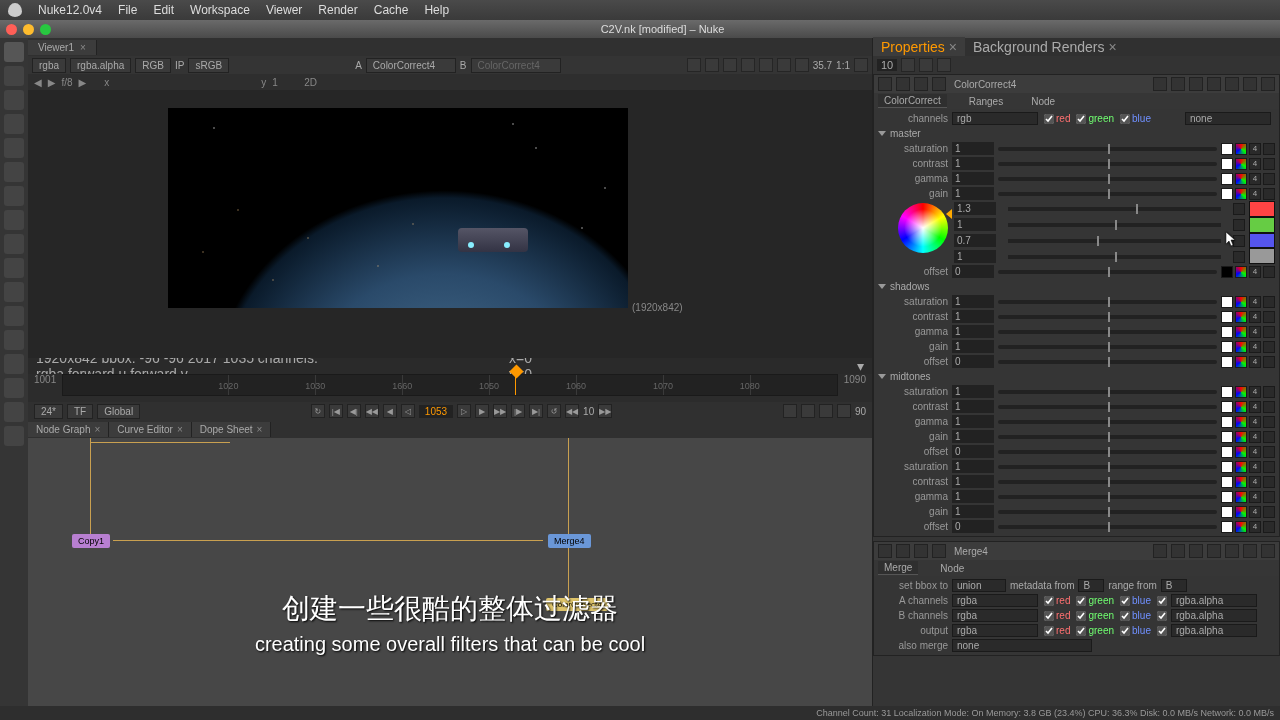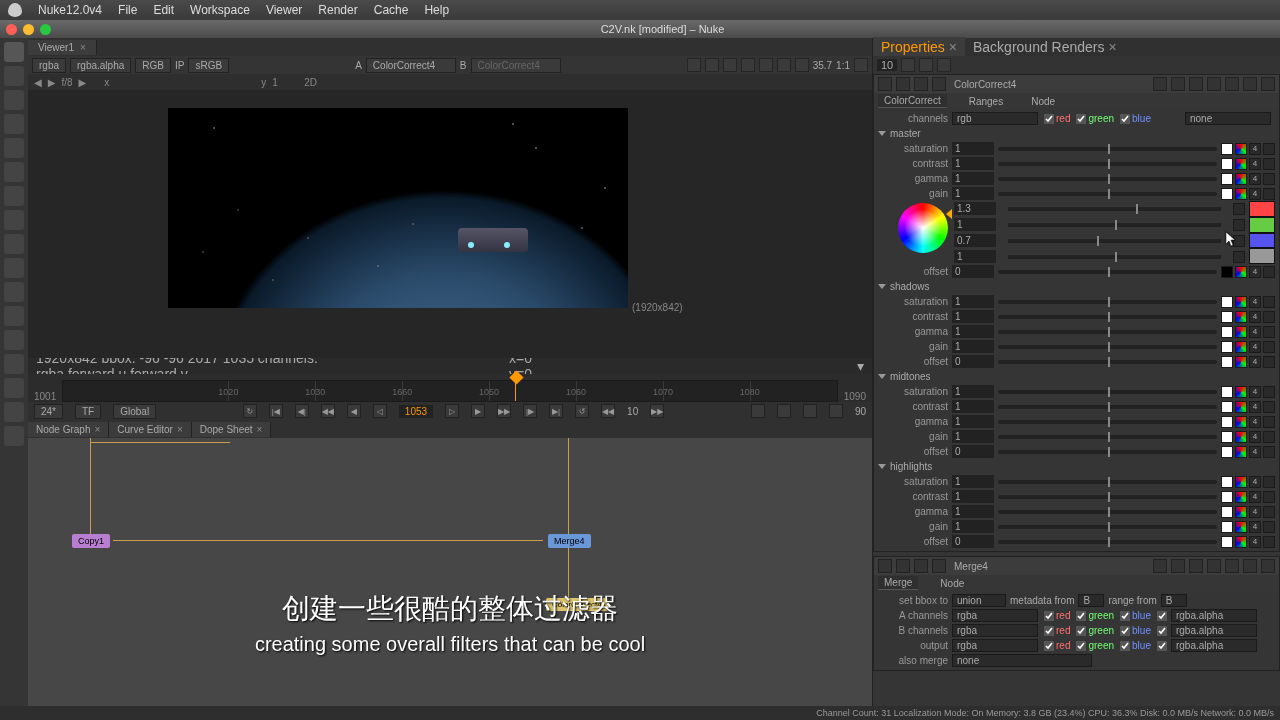--- a/index.html
+++ b/index.html
@@ -65,29 +65,29 @@
 .canvas .ship { position:absolute; left: 290px; top: 120px; width: 70px; height: 24px; background: linear-gradient(#556, #334); border-radius: 4px; }
 .canvas .ship:before, .canvas .ship:after { content:""; position:absolute; width:6px; height:6px; background:#8ef; border-radius:50%; top:14px; }
 .canvas .ship:before{ left:10px; } .canvas .ship:after{ left:46px; }
 .dimlabel { position:absolute; left: 604px; top: 212px; color:#888; font-size:10px; }
 
 
 .infobar { height: 16px; background: #2a2a2a; color: #aaa; font-size: 14px; display: flex; align-items: center; padding: 0 8px; gap: 22px; }
 .infobar .sp { flex:1; }
 
 
-.timeline { height: 28px; background: #2c2c2c; display:flex; align-items:flex-end; padding: 0 6px; font-size:10px; color:#888; position:relative; }
+.timeline { height: 28px; background: #2c2c2c; display:flex; align-items:flex-start; padding: 0 6px; font-size:10px; color:#888; position:relative; }
 .timeline .track { flex:1; height: 22px; background: #222; margin: 0 6px; position:relative; border:1px solid #1a1a1a; }
 .timeline .track .tick { position:absolute; top:0; bottom:0; width:1px; background:#3a3a3a; }
 .timeline .track .ticklbl { position:absolute; top:6px; font-size:9px; color:#666; transform:translateX(-50%); }
 .timeline .cursor { position:absolute; top:-5px; width:10px; height:10px; background:#f90; transform: rotate(45deg) translateX(-50%); }
 .timeline .cursor-line { position:absolute; top:0; bottom:0; width:1px; background:#f90; }
 
 
-.playbar { height: 18px; background: #303030; display:flex; align-items:center; padding:0 6px; gap:12px; font-size:10px; }
+.playbar { height: 18px; background: #303030; display:flex; align-items:center; padding:0 6px; gap:4px; font-size:10px; }
 .playbar .dd { background:#3a3a3a; padding:1px 6px; border:1px solid #222; }
 .playbar .btn { width:14px; height:14px; background:#3a3a3a; border:1px solid #222; display:flex; align-items:center; justify-content:center; font-size:8px; color:#999; }
 .playbar .frame { background:#222; padding:1px 6px; color:#f90; }
 .playbar .sp { flex:1; }
 
 
 .ngtabs { height: 18px; background:#303030; display:flex; align-items:center; font-size:10px; }
 .ngtab { padding:2px 8px; background:#3c3c3c; border-right:1px solid #222; }
 .ngtab .x { margin-left:4px; color:#888; }
 
@@ -658,24 +658,20 @@
                   <div class="knob" style="left:50%"></div>
                 </div>
                 <div class="btns">
                   <div class="b cb"></div>
                   <div class="b" style="background:conic-gradient(red,lime,blue,red)"></div>
                   <div class="b">4</div>
                   <div class="b"></div>
                 </div>
               </div>
             </div>
-          <div class="sect">
-              <div class="tri"></div>
-              <span>highlights</span>
-            </div>
           <div id="sec-highlights">
               <div class="param">
                 <span class="lbl">saturation</span>
                 <span class="val">1</span>
                 <div class="slider">
                   <div class="knob" style="left:50%"></div>
                 </div>
                 <div class="btns">
                   <div class="b cb"></div>
                   <div class="b" style="background:conic-gradient(red,lime,blue,red)"></div>

